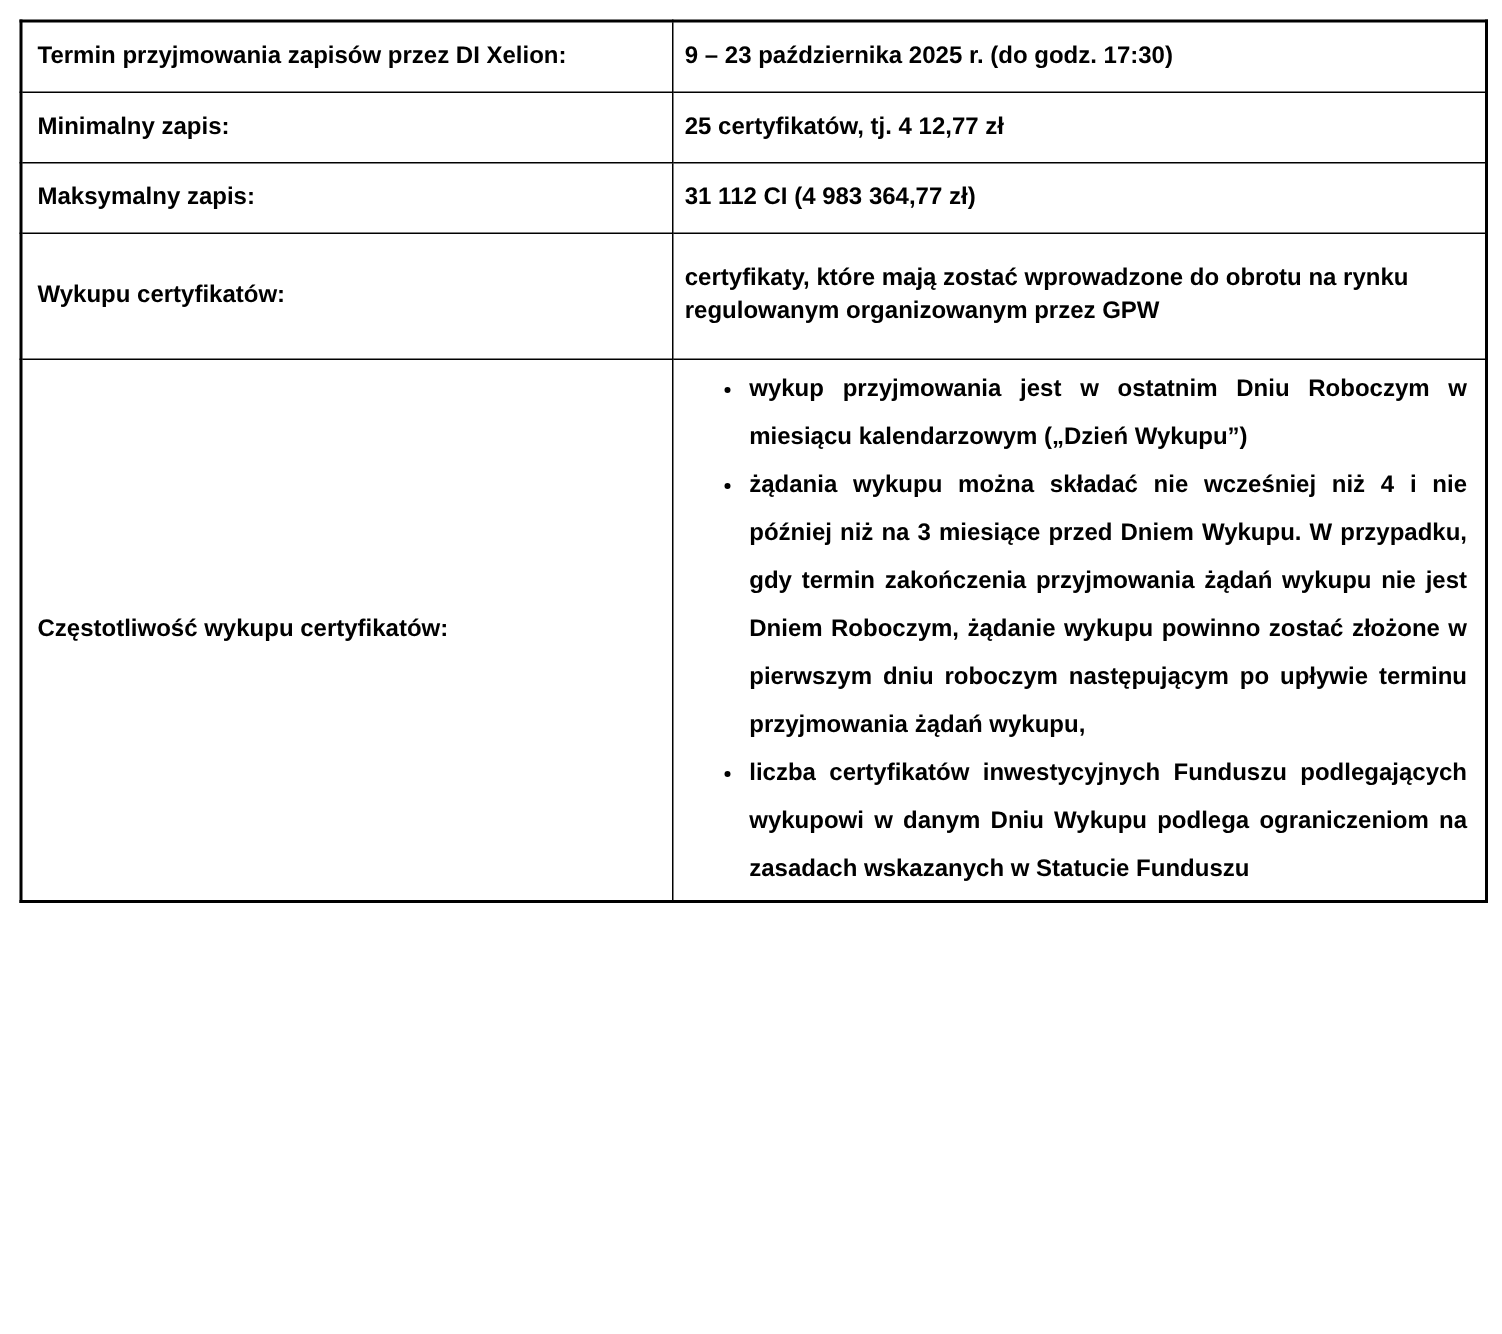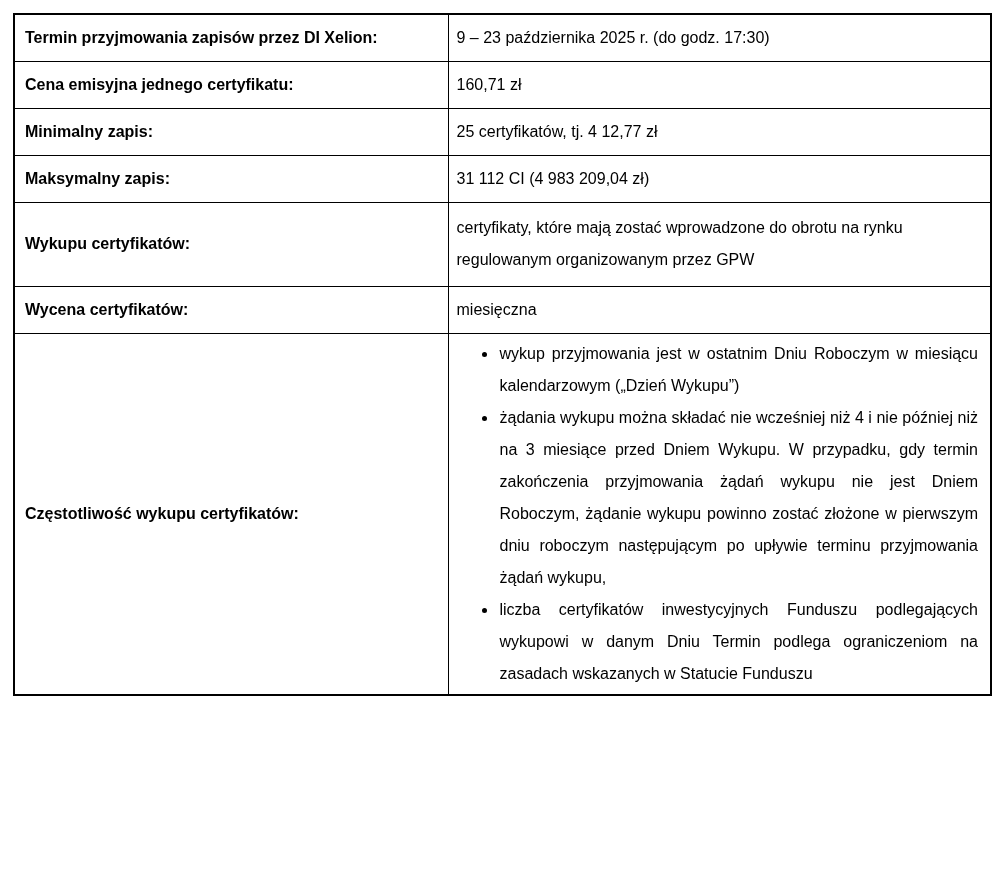--- a/index.html
+++ b/index.html
@@ -31,30 +31,30 @@
     border: 1.5px solid #000000;
     vertical-align: middle;
     background: #ffffff;
     overflow: hidden;
   }
   td.label-cell {
     font-weight: bold;
     padding: 4px 12px 4px 10px;
   }
   td.value-cell {
-    font-weight: normal;
+    font-weight: bold;
     padding: 4px 12px 4px 8px;
     margin-left: 20px;
   }
   tr.h47  { height: 47px; }
   tr.h84  { height: 84px; }
   tr.h354 { height: 354px; }
   tr.h63  { height: 63px; }
   td.value-multiline {
-    line-height: 32px;
+    line-height: 22px;
   }
   ul.bullets {
     margin: 0;
     padding: 0 0 0 41px;
     list-style: disc outside;
   }
   ul.bullets li {
     line-height: 32px;
     text-align: justify;
     padding-left: 2px;
@@ -68,44 +68,36 @@
     <colgroup>
       <col class="c-label">
       <col class="c-value">
     </colgroup>
     <tbody>
       <tr class="h47">
         <td class="label-cell">Termin przyjmowania zapisów przez DI Xelion:</td>
         <td class="value-cell">9 – 23 października 2025 r. (do godz. 17:30)</td>
       </tr>
       <tr class="h47">
-        <td class="label-cell">Cena emisyjna jednego certyfikatu:</td>
-        <td class="value-cell">160,71 zł</td>
-      </tr>
-      <tr class="h47">
         <td class="label-cell">Minimalny zapis:</td>
         <td class="value-cell">25 certyfikatów, tj. 4 12,77 zł</td>
       </tr>
       <tr class="h47">
         <td class="label-cell">Maksymalny zapis:</td>
-        <td class="value-cell">31 112 CI (4 983 209,04 zł)</td>
+        <td class="value-cell">31 112 CI (4 983 364,77 zł)</td>
       </tr>
       <tr class="h84">
         <td class="label-cell">Wykupu certyfikatów:</td>
         <td class="value-cell value-multiline">certyfikaty, które mają zostać wprowadzone do obrotu na rynku regulowanym organizowanym przez GPW</td>
-      </tr>
-      <tr class="h47">
-        <td class="label-cell">Wycena certyfikatów:</td>
-        <td class="value-cell">miesięczna</td>
       </tr>
       <tr class="h354">
         <td class="label-cell">Częstotliwość wykupu certyfikatów:</td>
         <td class="value-cell">
           <ul class="bullets">
             <li>wykup przyjmowania jest w ostatnim Dniu Roboczym w miesiącu kalendarzowym („Dzień Wykupu”)</li>
             <li>żądania wykupu można składać nie wcześniej niż 4 i nie później niż na 3 miesiące przed Dniem Wykupu. W przypadku, gdy termin zakończenia przyjmowania żądań wykupu nie jest Dniem Roboczym, żądanie wykupu powinno zostać złożone w pierwszym dniu roboczym następującym po upływie terminu przyjmowania żądań wykupu,</li>
-            <li>liczba certyfikatów inwestycyjnych Funduszu podlegających wykupowi w danym Dniu Termin podlega ograniczeniom na zasadach wskazanych w Statucie Funduszu</li>
+            <li>liczba certyfikatów inwestycyjnych Funduszu podlegających wykupowi w danym Dniu Wykupu podlega ograniczeniom na zasadach wskazanych w Statucie Funduszu</li>
           </ul>
         </td>
       </tr>
     </tbody>
   </table>
 </div>
 
 </body></html>

